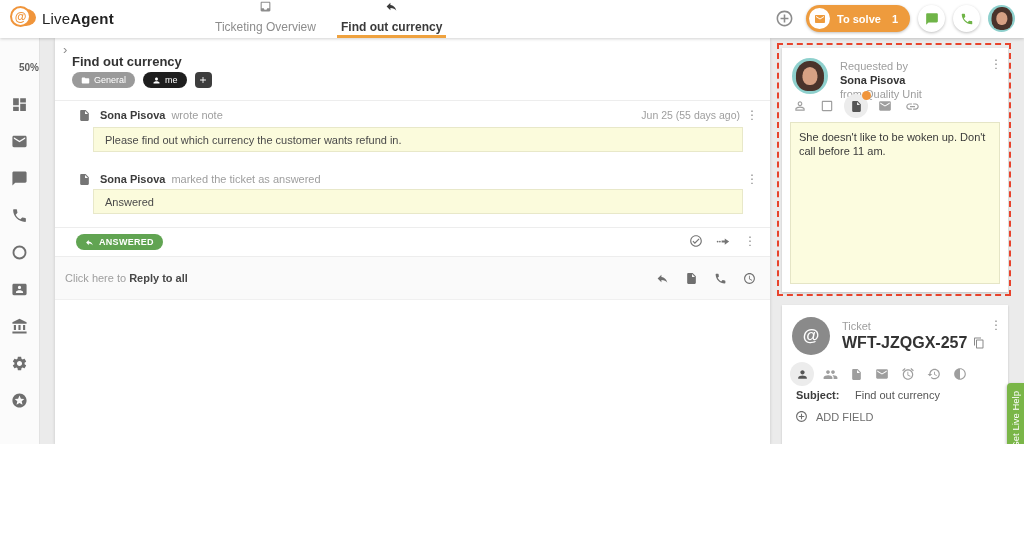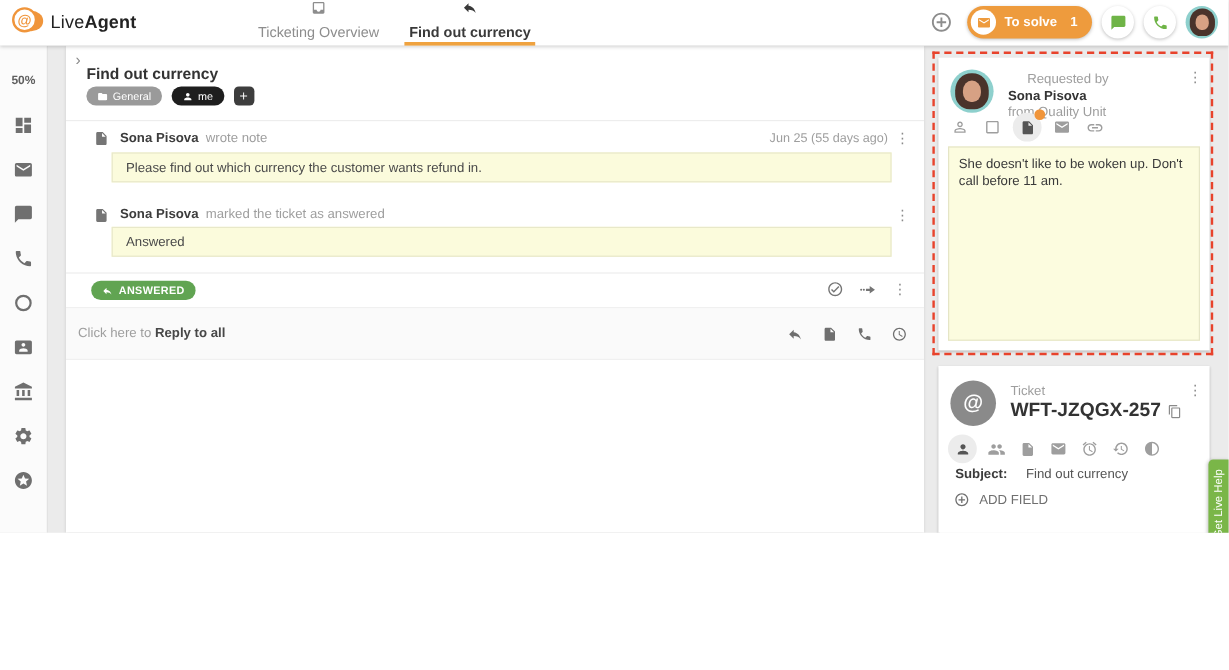--- a/index.html
+++ b/index.html
@@ -37,21 +37,21 @@
   .green-ic { color:#6fb447; }
   .avatar-person { position:relative; border-radius:50%; background:#8ed0cd; overflow:hidden; }
   .avatar-person::before { content:""; position:absolute; left:50%; top:8%; transform:translateX(-50%);
                            width:78%; height:84%; border-radius:48% 48% 42% 42%; background:#4a332b; }
   .avatar-person::after { content:""; position:absolute; left:50%; top:26%; transform:translateX(-50%);
                           width:42%; height:48%; border-radius:50% 50% 45% 45%; background:#d7a184; }
   .avatar-top { width:27px; height:27px; cursor:pointer; }
 
   
   .sidebar { position:absolute; left:0; top:38px; width:40px; bottom:0; background:#fbfbfb;
-             border-right:1px solid #e2e2e2; display:flex; flex-direction:column; align-items:center; z-index:10; }
+             border-right:1px solid #e2e2e2; display:flex; flex-direction:column; align-items:flex-end; z-index:10; }
   .side-percent { margin-top:24px; font-size:10px; font-weight:bold; color:#5f5f5f; height:24px; }
   .side-item { width:40px; height:37px; display:flex; align-items:center; justify-content:center; color:#6f6f6f; cursor:pointer; }
 
   
   .main-card { position:absolute; left:55px; top:38px; width:715px; bottom:0; background:#fff;
                box-shadow:0 1px 3px rgba(0,0,0,.16); }
   .chevron { position:absolute; left:8px; top:4px; color:#8a8a8a; font-size:13px; cursor:pointer; }
   .chevron::before { content:"\203A"; }
   .main-title { position:absolute; left:17px; top:16px; font-size:13px; font-weight:bold; color:#333; }
   .tags { position:absolute; left:17px; top:34px; display:flex; align-items:center; gap:8px; }
@@ -86,21 +86,21 @@
   .reply-icons { margin-left:auto; display:flex; align-items:center; gap:16px; color:#6f6f6f; }
   .reply-icons > * { cursor:pointer; }
 
   
   .red-highlight { position:absolute; left:777px; top:43px; width:234px; height:253px;
                    border:2px dashed #e8432c; z-index:15; pointer-events:none; }
   .card { position:absolute; background:#fff; box-shadow:0 1px 2px rgba(0,0,0,.18); }
   .card-requester { left:782px; top:48px; width:226px; height:244px; }
   .req-avatar { position:absolute; left:10px; top:10px; width:36px; height:36px; }
   .req-info { position:absolute; left:58px; top:11px; font-size:11px; line-height:14px; }
-  .req-label { color:#9e9e9e;margin-left:16px; }
+  .req-label { color:#9e9e9e; }
   .req-name { font-weight:bold; color:#333; }
   .req-company { color:#9e9e9e; }
   .card-dots { position:absolute; right:6px; top:10px; }
   .icon-row { position:absolute; display:flex; align-items:center; }
   .req-icons { left:8px; top:46px; gap:7px; }
   .ticket-icons { left:8px; top:57px; gap:6px; }
   .irow-icon { width:20px; height:20px; display:flex; align-items:center; justify-content:center;
                color:#9e9e9e; cursor:pointer; }
   .irow-active { position:relative; width:24px; height:24px; border-radius:50%; background:#ececec; color:#555; }
   .badge-dot { position:absolute; top:-3px; right:-3px; width:9px; height:9px; border-radius:50%; background:#f0953b; }

